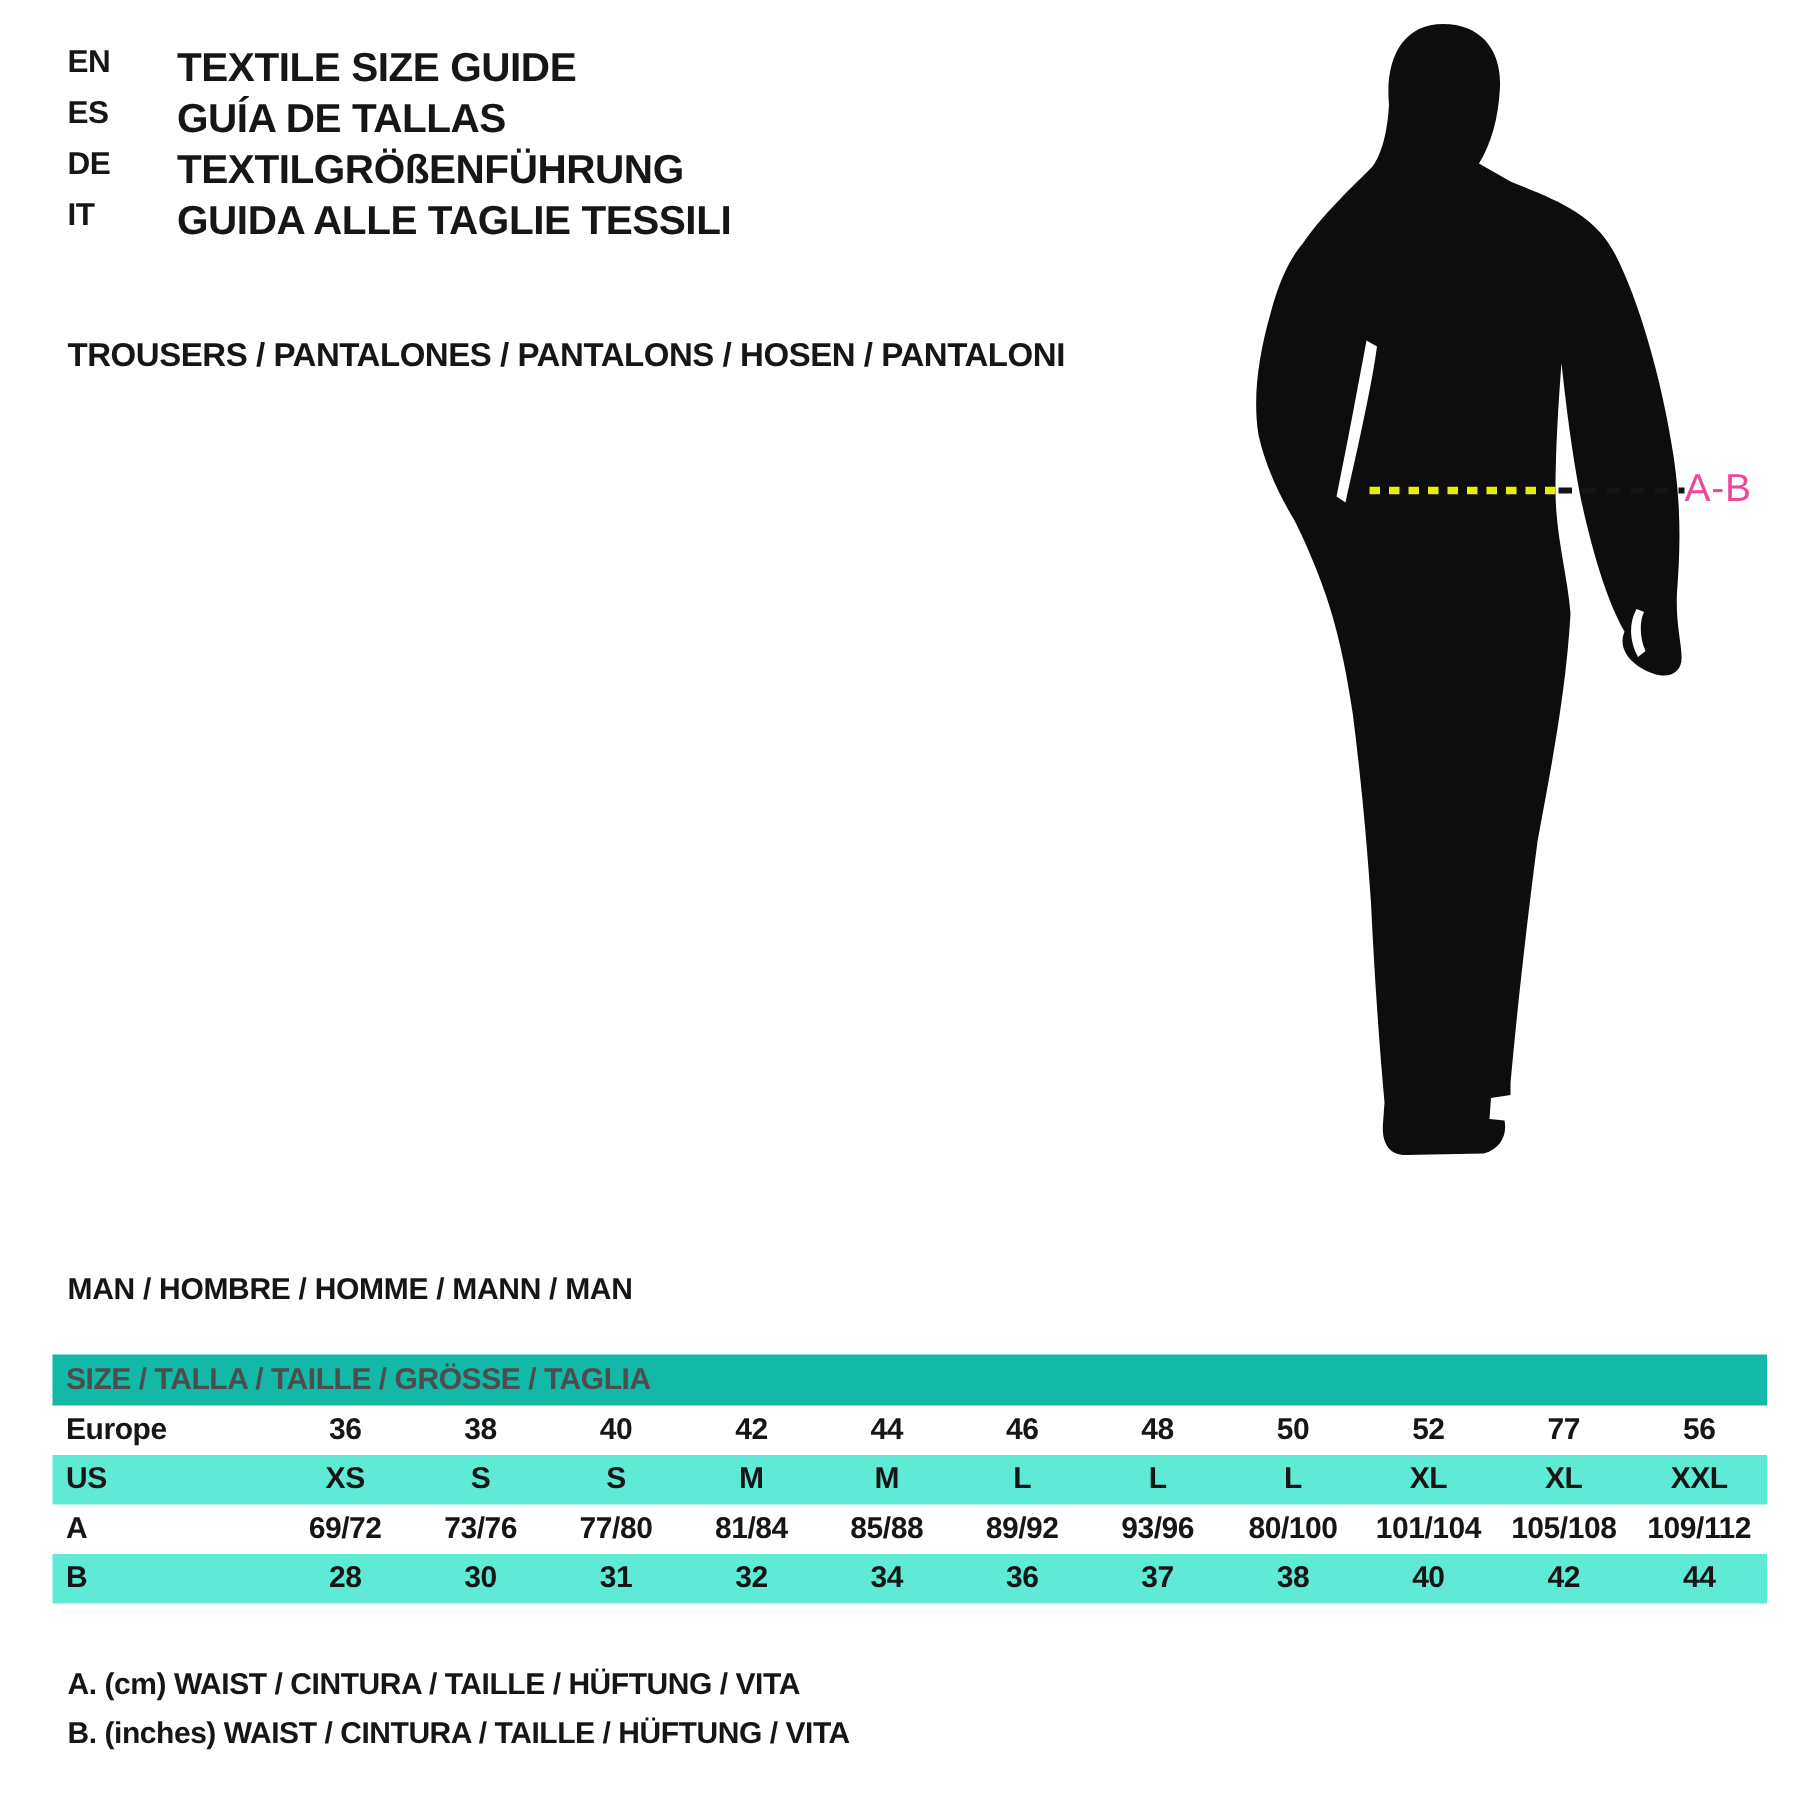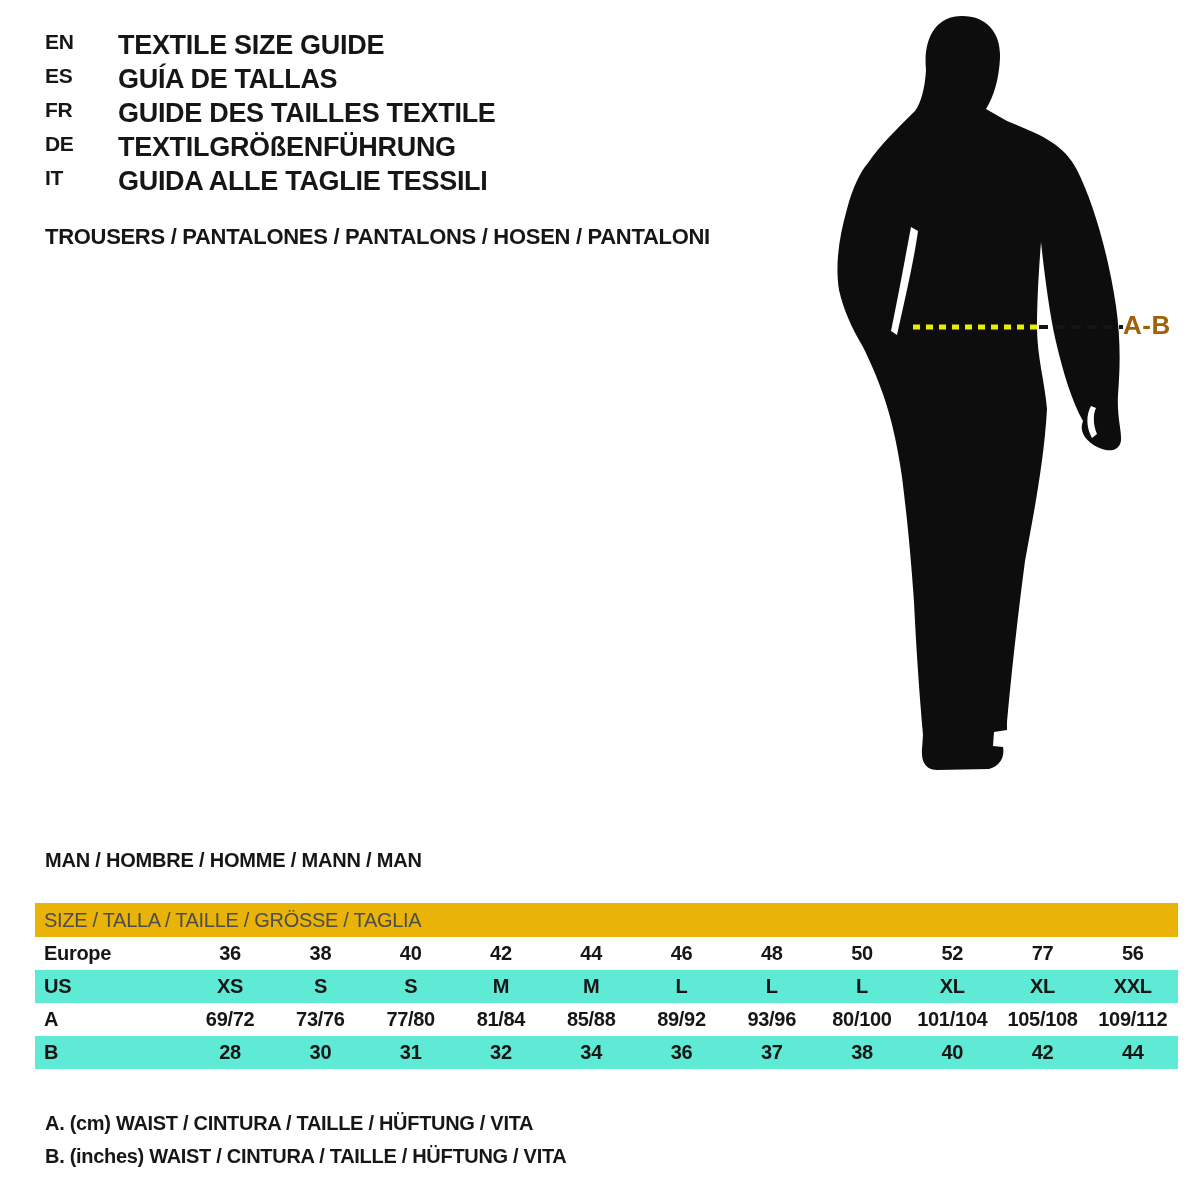--- a/index.html
+++ b/index.html
@@ -10,27 +10,27 @@
   
   .lang-block{position:absolute;left:45px;top:30px;}
   .lang-row{display:flex;height:34px;}
   .lang-code{width:73px;font-weight:bold;font-size:21px;letter-spacing:-0.3px;}
   .lang-label{font-weight:bold;font-size:27px;letter-spacing:-0.3px;white-space:nowrap;}
   
   .category-title{position:absolute;left:45px;top:224px;font-weight:bold;font-size:22px;letter-spacing:-0.3px;white-space:nowrap;}
   
   .figure-area{position:absolute;left:820px;top:0;width:380px;height:800px;}
   .figure-area svg{position:absolute;left:0;top:0;}
-  .measure-label{position:absolute;left:303px;top:310px;font-weight:bold;font-size:26px;letter-spacing:0.5px;color:#a16207;}
+  .measure-label{position:absolute;left:303px;top:310px;font-weight:normal;font-size:26px;letter-spacing:0.5px;color:#ec4899;}
   
   .man-title{position:absolute;left:45px;top:849px;font-weight:bold;font-size:20px;letter-spacing:-0.2px;}
   
   .size-table{position:absolute;left:35px;top:903px;width:1143px;}
   .table-header{
-    height:34px;background:#eab308;color:#4d4d4d;font-weight:normal;font-size:20px;
+    height:34px;background:#14b8a6;color:#4d4d4d;font-weight:bold;font-size:20px;
     line-height:34px;padding-left:9px;letter-spacing:-0.3px;box-sizing:border-box;
   }
   .trow{display:flex;height:33px;align-items:center;font-weight:bold;font-size:20px;letter-spacing:-0.3px;}
   .trow.striped{background:#5eead4;}
   .tlabel{width:141px;padding-left:9px;box-sizing:content-box;flex:0 0 141px;}
   .tcell{flex:1 1 0;text-align:center;}
   
   .notes{position:absolute;left:45px;top:1107px;}
   .note-line{font-weight:bold;font-size:20px;line-height:33px;letter-spacing:-0.3px;white-space:nowrap;}
 </style>
@@ -40,24 +40,20 @@
 <div class="canvas">
 
   <div class="lang-block">
     <div class="lang-row">
       <span class="lang-code">EN</span>
       <span class="lang-label">TEXTILE SIZE GUIDE</span>
     </div>
     <div class="lang-row">
       <span class="lang-code">ES</span>
       <span class="lang-label">GUÍA DE TALLAS</span>
-    </div>
-    <div class="lang-row">
-      <span class="lang-code">FR</span>
-      <span class="lang-label">GUIDE DES TAILLES TEXTILE</span>
     </div>
     <div class="lang-row">
       <span class="lang-code">DE</span>
       <span class="lang-label">TEXTILGRÖßENFÜHRUNG</span>
     </div>
     <div class="lang-row">
       <span class="lang-code">IT</span>
       <span class="lang-label">GUIDA ALLE TAGLIE TESSILI</span>
     </div>
   </div>

